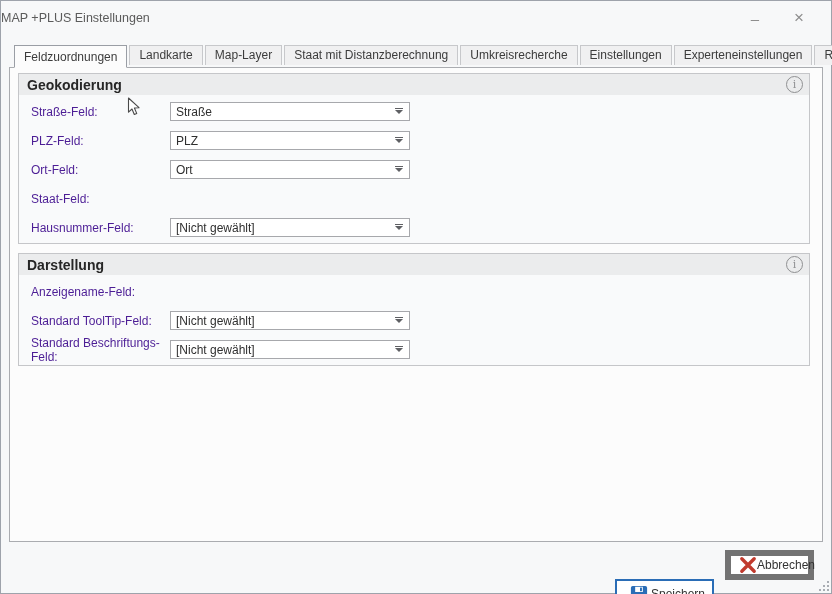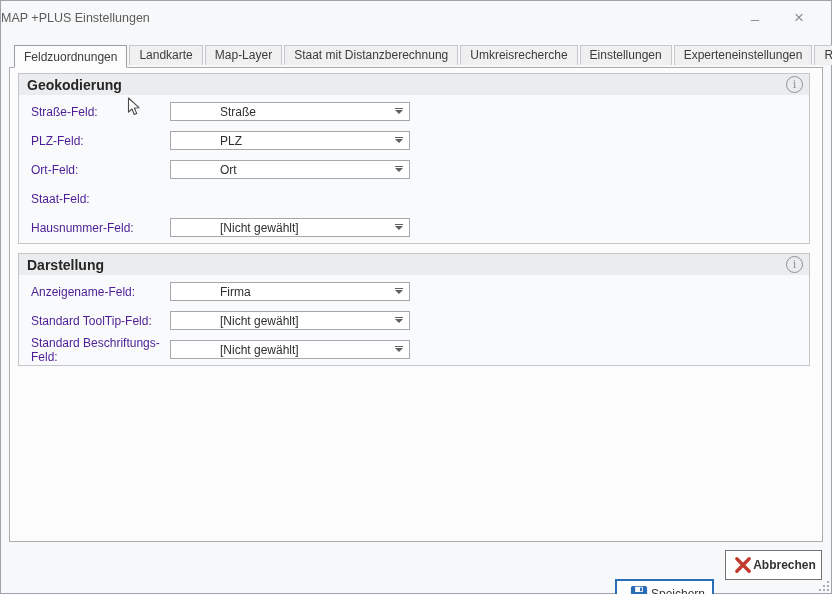--- a/index.html
+++ b/index.html
@@ -71,40 +71,40 @@
   }
   .group-body { padding: 7px 0 0 4px; }
   .field-row { display: flex; align-items: center; height: 19px; margin-bottom: 10px; }
   .field-label { width: 147px; padding-left: 8px; color: #4c1d95; }
   .dropdown {
     width: 240px; height: 19px; background: #ffffff;
     border: 1px solid #a7a8ac;
     display: flex; align-items: center;
     padding-left: 5px; position: relative; cursor: default;
   }
-  .dropdown-value { color: #2f2f2f; margin-left: 44px; }
+  .dropdown-value { color: #2f2f2f; }
   .dropdown-arrow {
     position: absolute; right: 6px; top: 7px;
     width: 0; height: 0;
     border-left: 4px solid transparent; border-right: 4px solid transparent;
     border-top: 4px solid #5f6064;
   }
   .dropdown-arrow::before {
     content: ""; position: absolute; left: -4px; top: -6px;
     width: 8px; height: 1px; background: #5f6064;
   }
   
   .footer { position: absolute; left: 0; right: 0; bottom: 0; height: 50px; }
   .btn {
     position: absolute; top: 7px; height: 30px;
     background: #ffffff; display: flex; align-items: center;
     cursor: default; font-size: 12px; color: #333333;
   }
   .btn-save { left: 614px; width: 99px; border: 2px solid #2a6db6; padding-left: 13px; margin-top: 29px; }
-  .btn-cancel { left: 724px; width: 97px; border: 1px solid #737373; padding-left: 8px; font-weight: bold; }
+  .btn-cancel { left: 724px; width: 89px; border: 6px solid #737373; padding-left: 8px; }
   .btn .icon { width: 18px; height: 18px; flex: 0 0 auto; }
   .btn .lbl { flex: 1; text-align: center; padding-right: 4px; }
   
   .cursor { position: absolute; left: 126px; top: 96px; z-index: 9; pointer-events: none; }
   .resize-grip { position: absolute; right: 2px; bottom: 2px; width: 11px; height: 11px; }
   .resize-grip i {
     position: absolute; width: 2px; height: 2px; background: #a9adb3;
   }
   .resize-grip i:nth-child(1){ right: 0; bottom: 0; }
   .resize-grip i:nth-child(2){ right: 4px; bottom: 0; }
@@ -188,24 +188,20 @@
     <div class="groupbox dar">
       <div class="group-header">
         <span class="group-title">Darstellung</span>
         <span class="info-icon">
             <span>i</span>
           </span>
       </div>
       <div class="group-body">
         <div class="field-row">
           <span class="field-label">Anzeigename-Feld:</span>
-          <div class="dropdown">
-            <span class="dropdown-value">Firma</span>
-            <span class="dropdown-arrow"></span>
-          </div>
         </div>
         <div class="field-row">
           <span class="field-label">Standard ToolTip-Feld:</span>
           <div class="dropdown">
             <span class="dropdown-value">[Nicht gewählt]</span>
             <span class="dropdown-arrow"></span>
           </div>
         </div>
         <div class="field-row">
           <span class="field-label">Standard Beschriftungs-Feld:</span>

